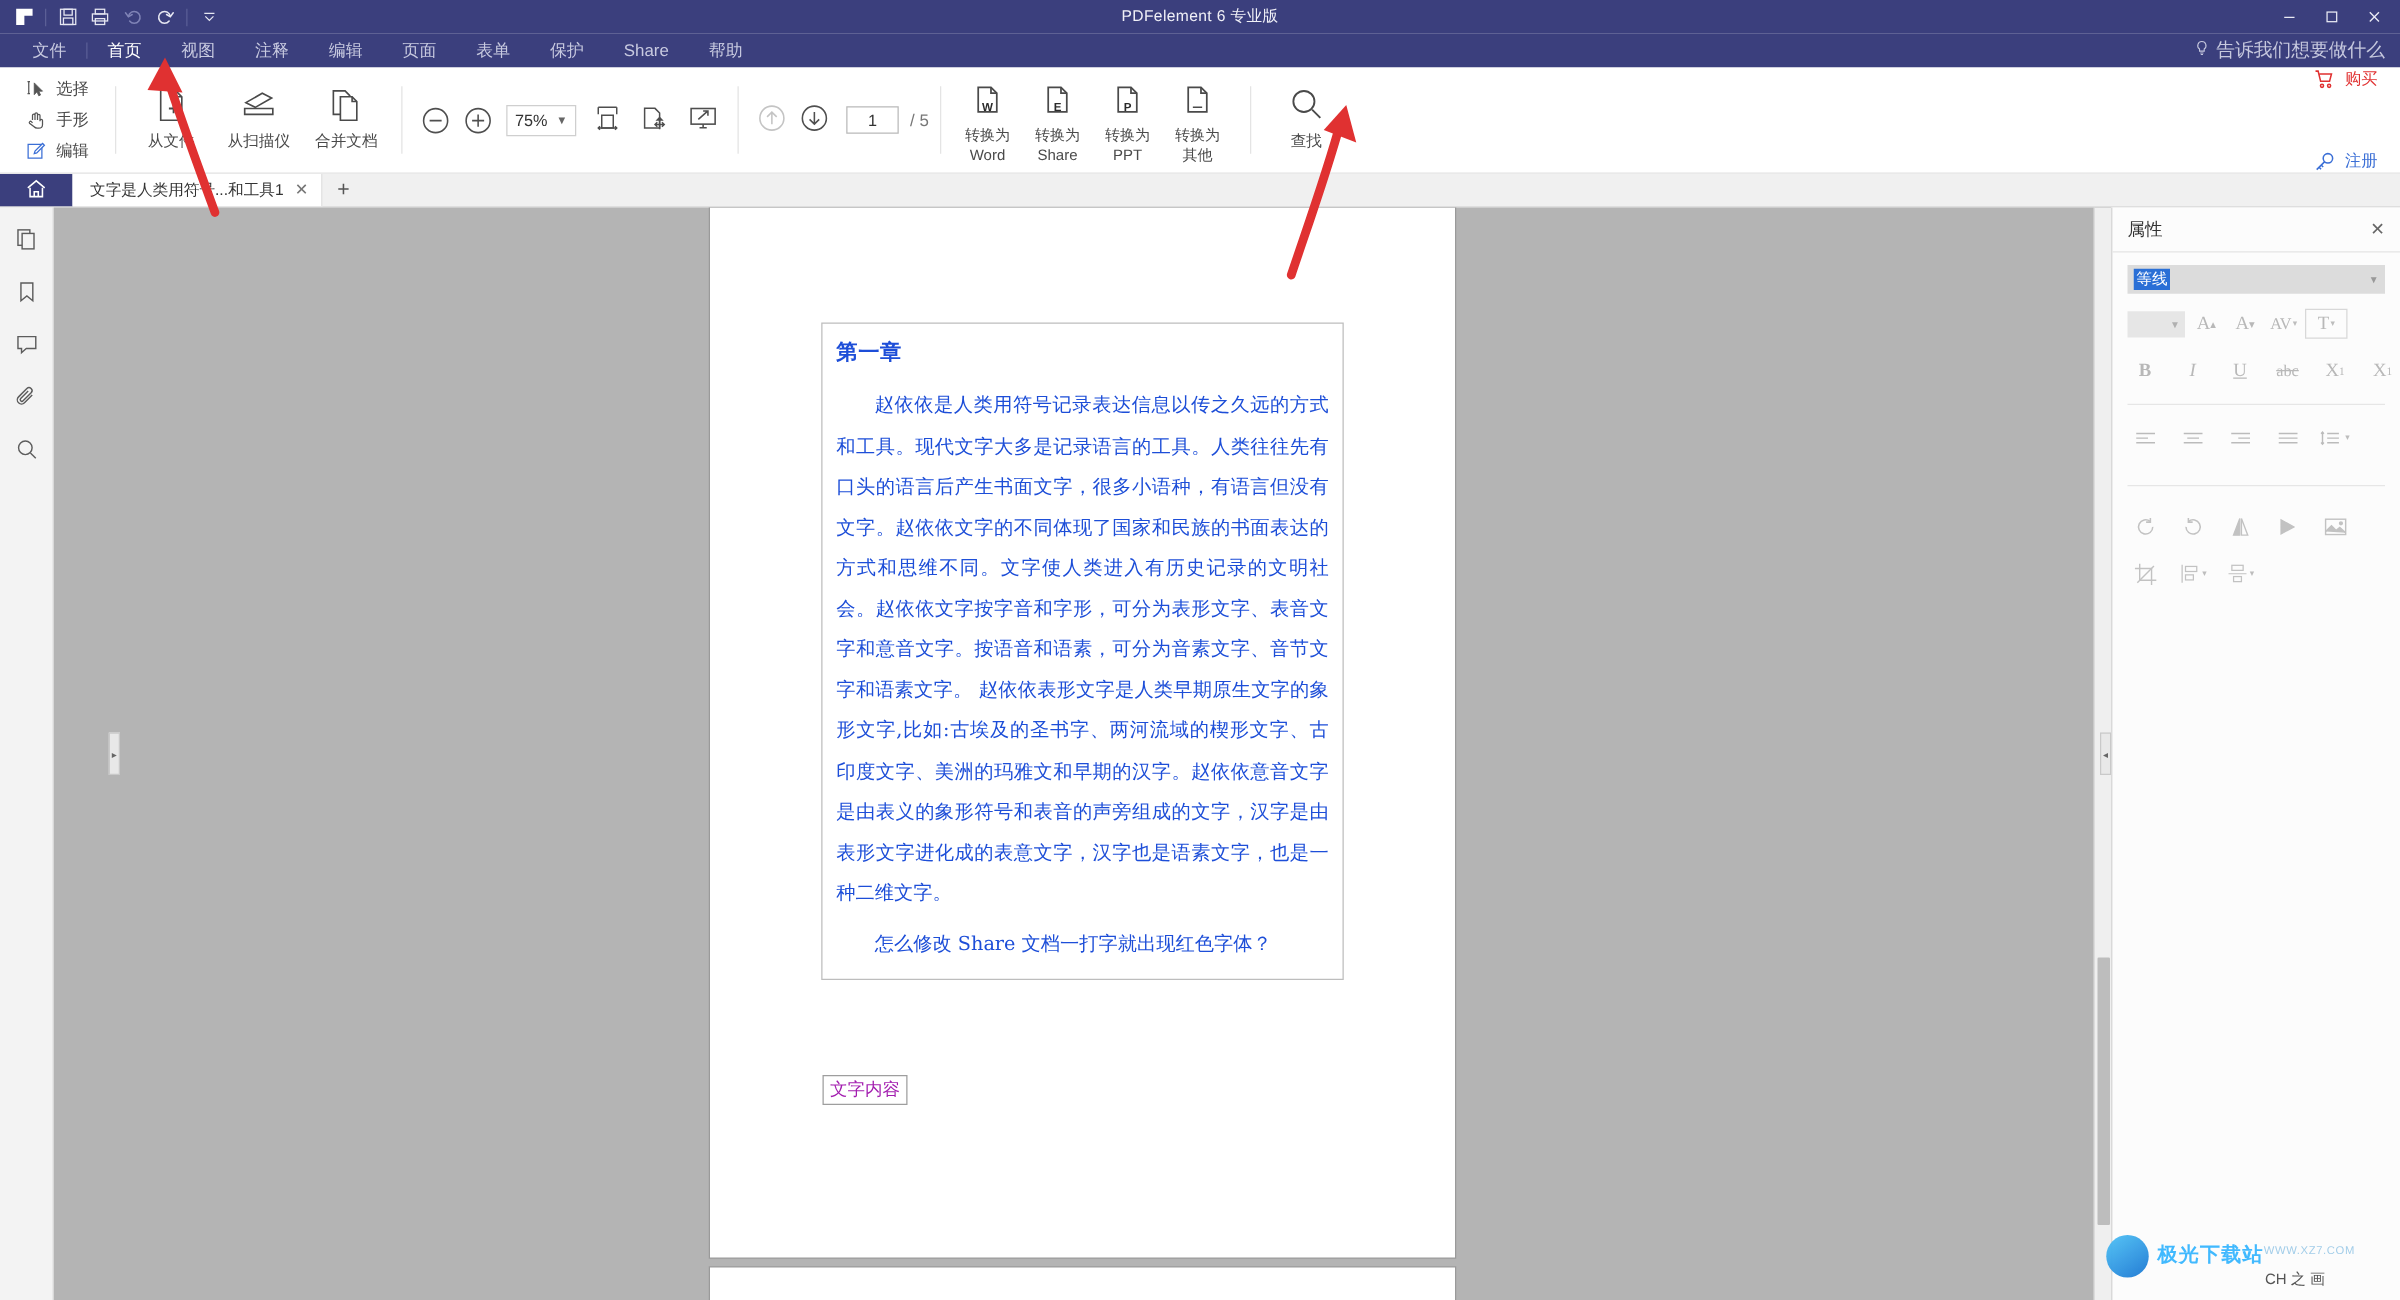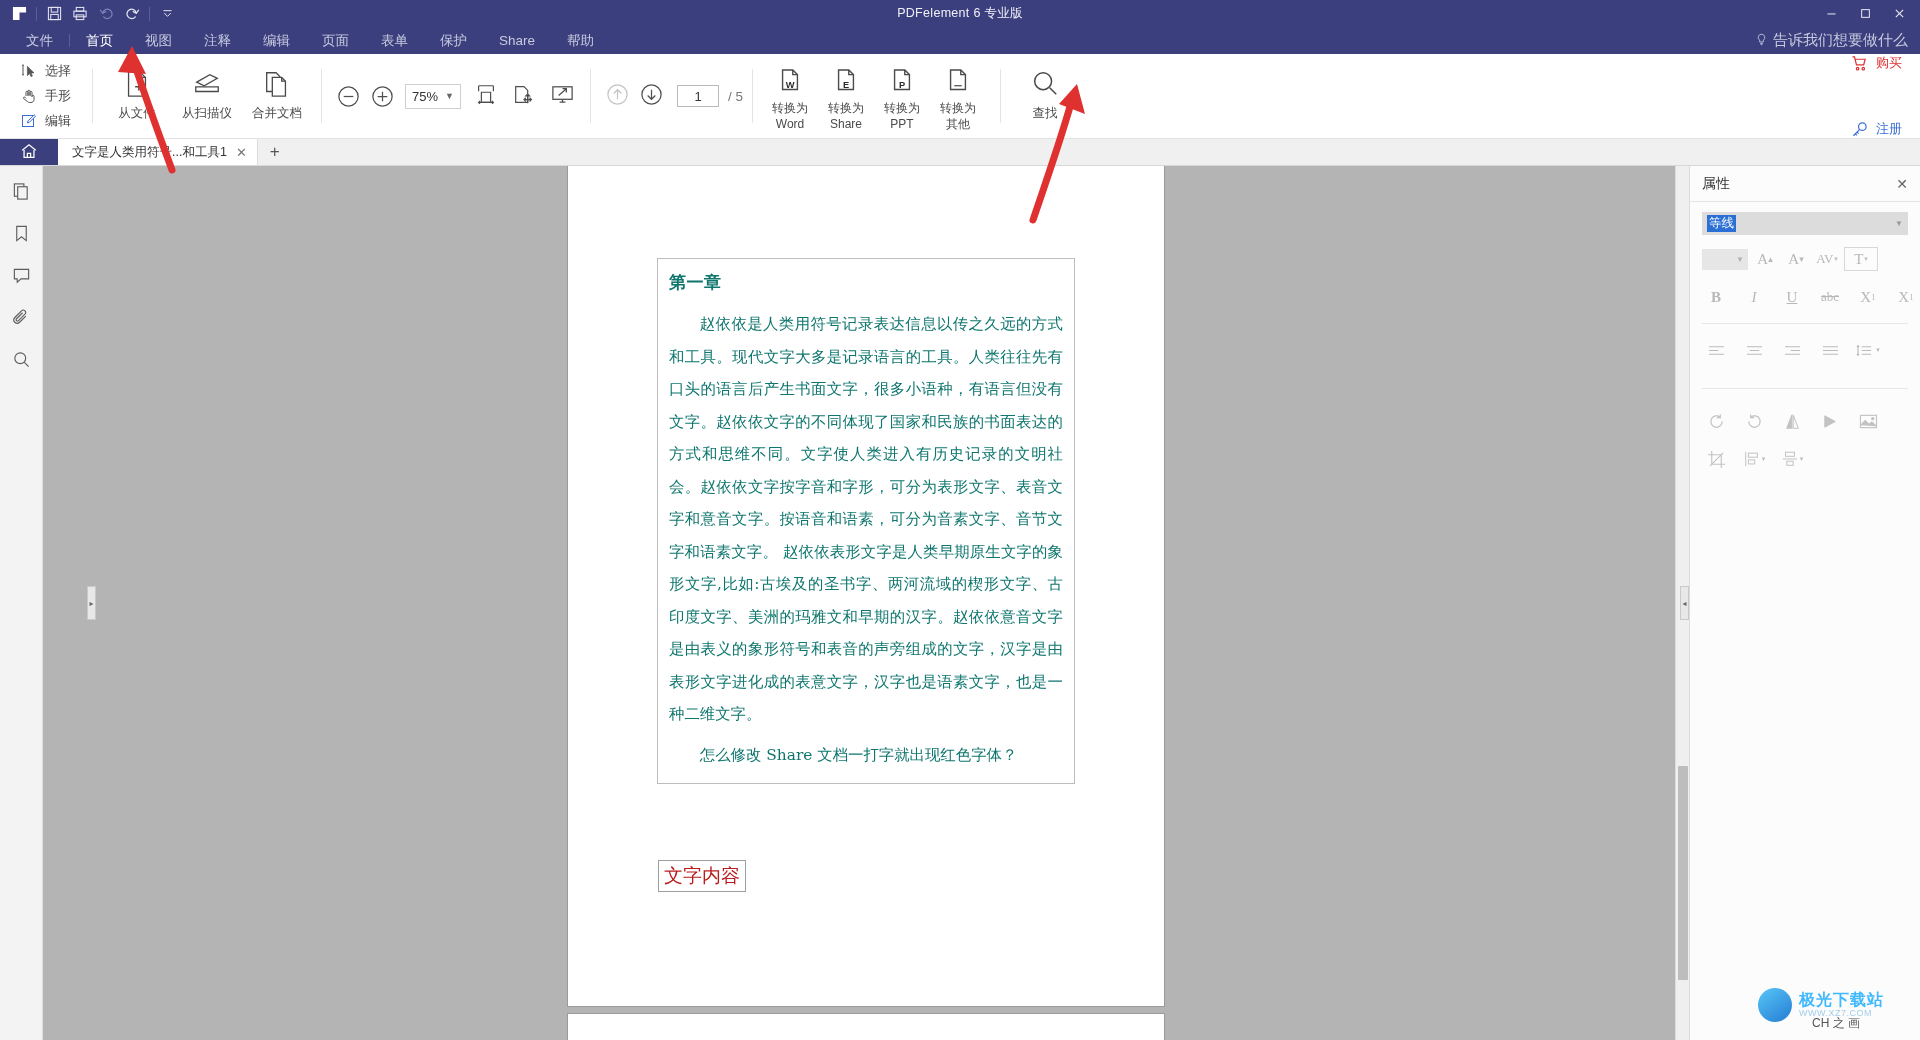--- a/index.html
+++ b/index.html
@@ -115,28 +115,28 @@
     position:absolute; left:50%; transform:translateX(-50%); top:0px; width:596px;
     background:#fff; box-shadow:0 0 0 1px #9a9a9a;
   }
   .page.p1 { height:840px; top:0px; }
   .page.p2 { top:848px; height:200px; }
 
   .textbox {
     position:absolute; left:89px; top:92px; width:418px; border:1px solid #bdbdbd;
     padding:8px 11px 12px 11px;
     font-family:"DejaVu Serif","Liberation Serif",serif;
-    font-size:15.4px; line-height:32.5px; color:#0f766e;
+    font-size:15.4px; line-height:32.5px; color:#1d4ed8;
   }
   .textbox h1 { font-size:17px; font-weight:bold; line-height:30px; margin-bottom:11px; letter-spacing:.5px; }
   .textbox p { text-indent:2em; text-align:justify; }
   .textbox p.q { margin-top:8px; }
   .smallbox {
     position:absolute; left:90px; top:694px; border:1px solid #9e9e9e; padding:2px 5px;
-    font-family:"DejaVu Serif","Liberation Serif",serif; font-size:19px; color:#b91c1c;
+    font-family:"DejaVu Serif","Liberation Serif",serif; font-size:14px; color:#a21caf;
   }
 
   .collapse-handle {
     position:absolute; width:9px; height:34px; background:#e8e8e8; border:1px solid #c9c9c9;
     display:flex; align-items:center; justify-content:center; font-size:8px; color:#666; top:50%;
     margin-top:-17px; z-index:5;
   }
   .ch-left { left:44px; }
   .ch-right { right:0px; }
 
@@ -168,21 +168,21 @@
   .tiny-caret { font-size:7px; color:#bdbdbd; margin-left:1px; }
   .rp-hr { height:1px; background:#e6e6e6; margin:2px 0; }
   .rp-row.wide { gap:10px; }
 
   
   .arrow { position:absolute; z-index:60; pointer-events:none; }
 
   
   .watermark { position:absolute; right:36px; bottom:18px; z-index:40; display:flex; align-items:center; gap:7px; opacity:.95; }
   .wm-badge { width:34px; height:34px; border-radius:50%; background:linear-gradient(145deg,#4fc3f7,#1976d2); }
-  .wm-text { display:flex; flex-direction:column; line-height:1.1; }
+  .wm-text { display:flex; flex-direction:row; line-height:1.1; }
   .wm-t1 { font-size:16px; color:#38b6ff; font-weight:bold; letter-spacing:1px; }
   .wm-t2 { font-size:9px; color:#9ecbe8; letter-spacing:.5px; }
   .ime { position:absolute; right:60px; bottom:8px; font-size:12px; color:#555; z-index:45; }
 </style>
 </head>
 <body>
 
 <div class="app">
 
   <div class="titlebar">

